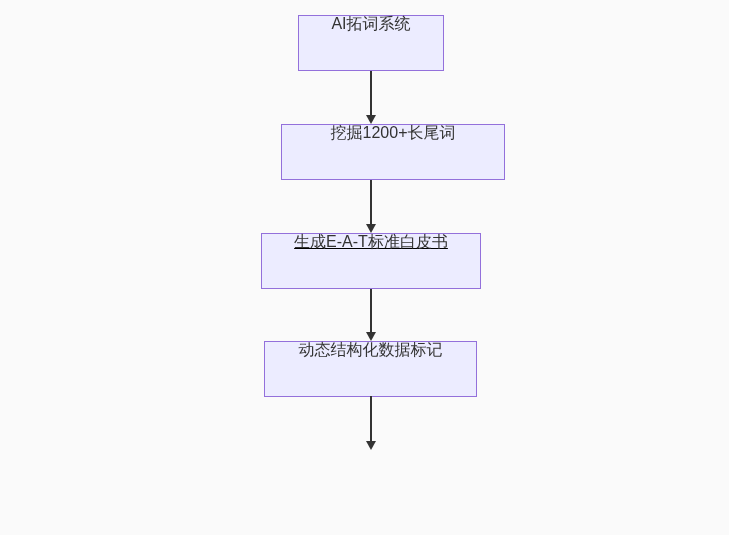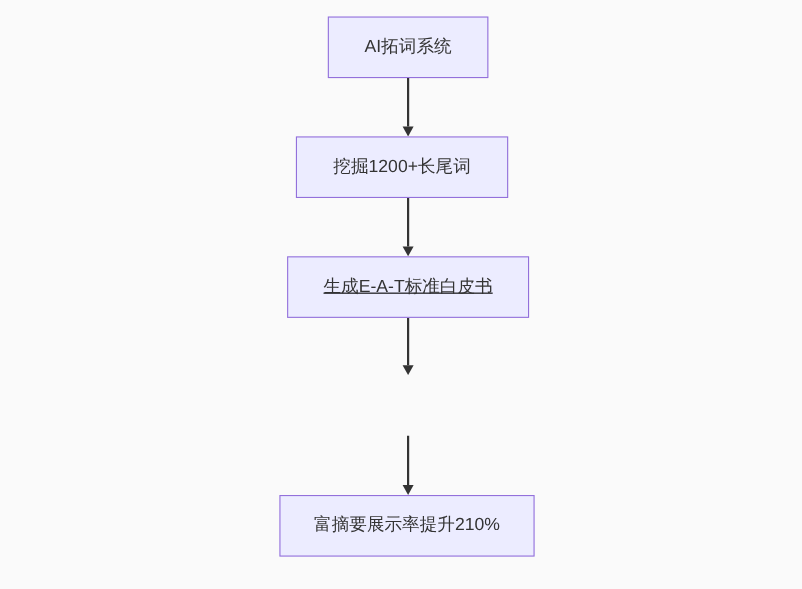--- a/index.html
+++ b/index.html
@@ -18,38 +18,37 @@
     width: 729px;
     height: 535px;
     background: #fafafa;
   }
   .node {
     position: absolute;
     box-sizing: border-box;
     background: #ECECFF;
     border: 1px solid #9370DB;
     display: flex;
-    align-items: center;
     justify-content: center;
     height: 56px;
   }
   .node-label {
     font-size: 16px;
     color: #333333;
     white-space: nowrap;
     text-align: center;
     line-height: 1;
   }
   .arrow {
     position: absolute;
     display: block;
   }
   
   #node-0 { left: 298px; top: 15px;  width: 146px; }
-  #node-1 { left: 269px; top: 124px; width: 193px; }
+  #node-1 { left: 281px; top: 124px; width: 224px; }
   #node-2 { left: 261px; top: 233px; width: 220px; text-decoration: underline; }
   #node-3 { left: 264px; top: 341px; width: 213px; }
   #node-4 { left: 254px; top: 450px; width: 232px; }
   
   #arrow-0 { left: 363px; top: 71px;  }
   #arrow-1 { left: 363px; top: 180px; }
   #arrow-2 { left: 363px; top: 289px; }
   #arrow-3 { left: 363px; top: 396px; }
 </style>
 </head>
@@ -77,23 +76,23 @@
 
   <div class="node" id="node-2">
     <span class="node-label">生成E-A-T标准白皮书</span>
   </div>
 
   <svg class="arrow" id="arrow-2" width="16" height="52" viewBox="0 0 16 52" aria-hidden="true">
     <line x1="8" y1="0" x2="8" y2="43" stroke="#333333" stroke-width="2"></line>
     <polygon points="3,43 13,43 8,52" fill="#333333"></polygon>
   </svg>
 
+  <div class="node" id="node-3">
+    <span class="node-label">动态结构化数据标记</span>
+  </div>
 
   <svg class="arrow" id="arrow-3" width="16" height="54" viewBox="0 0 16 54" aria-hidden="true">
     <line x1="8" y1="0" x2="8" y2="45" stroke="#333333" stroke-width="2"></line>
     <polygon points="3,45 13,45 8,54" fill="#333333"></polygon>
   </svg>
 
-  <div class="node" id="node-4">
-    <span class="node-label">富摘要展示率提升210%</span>
-  </div>
 
 </div>
 
 </body></html>

